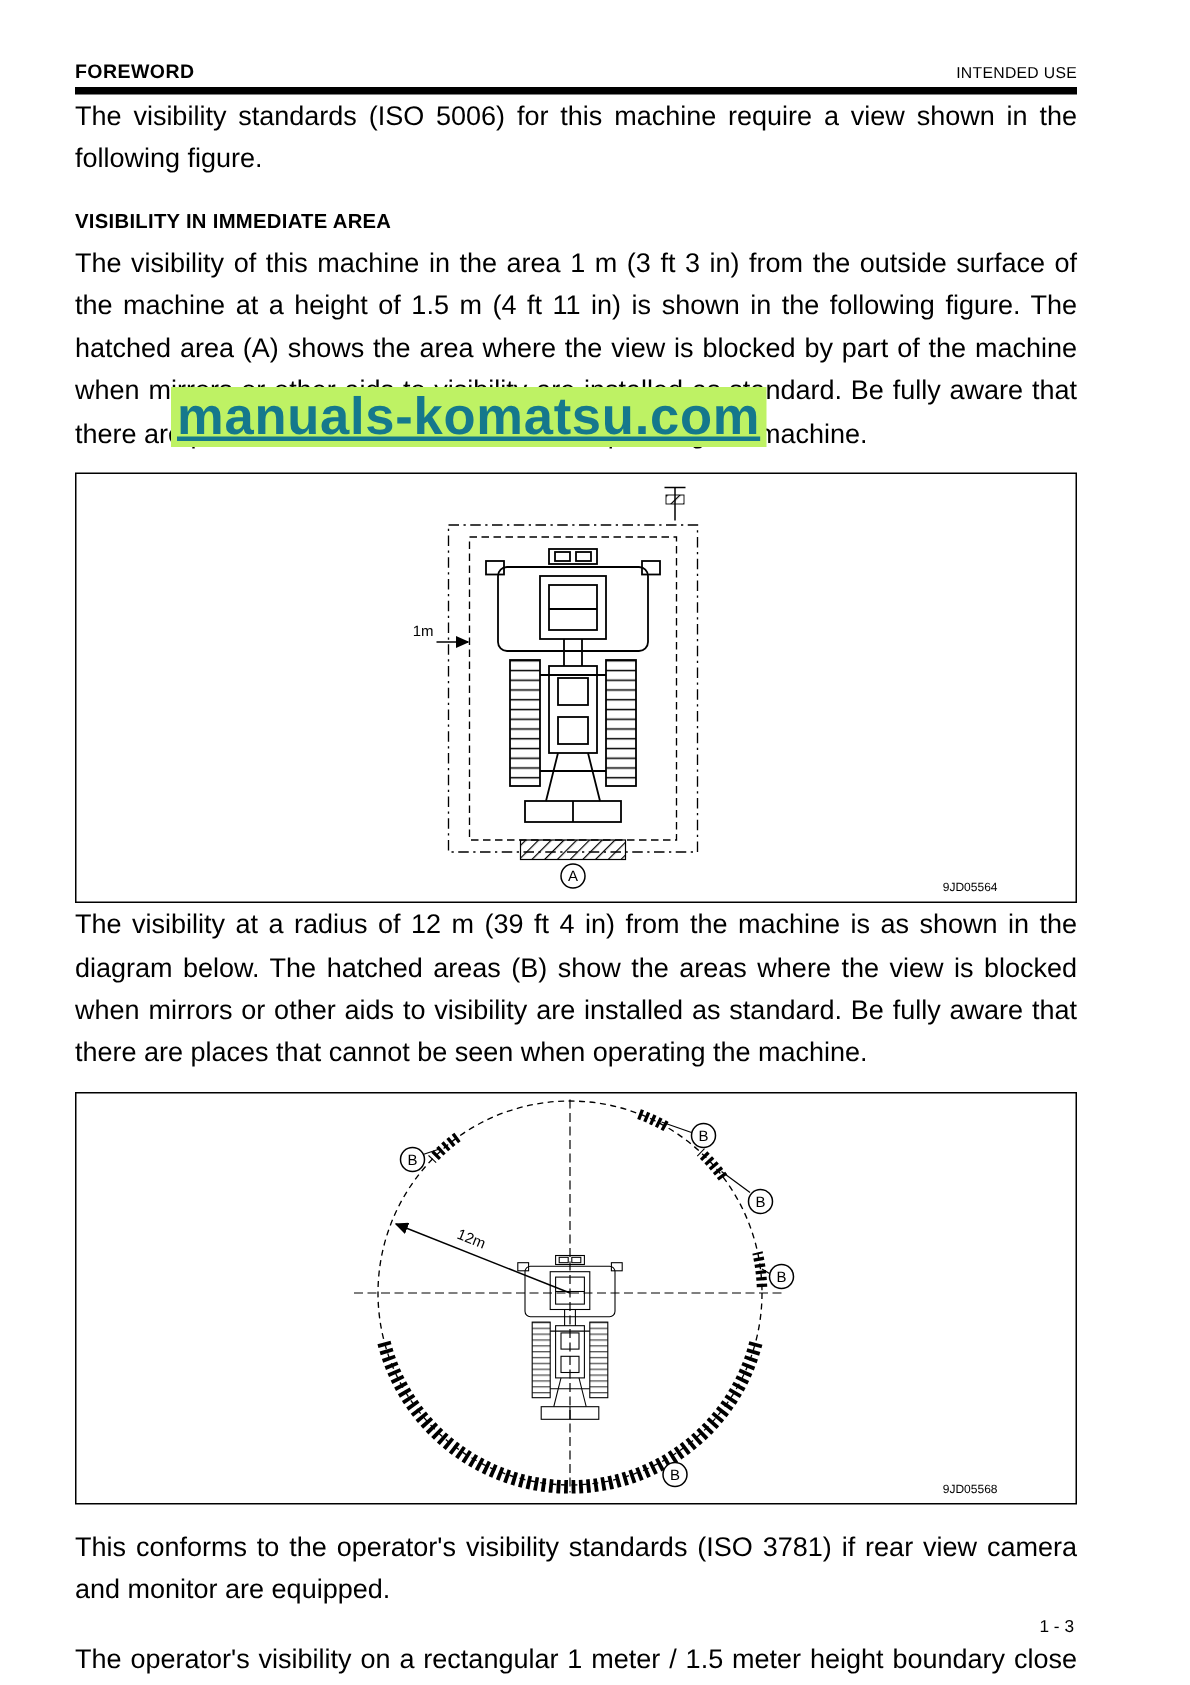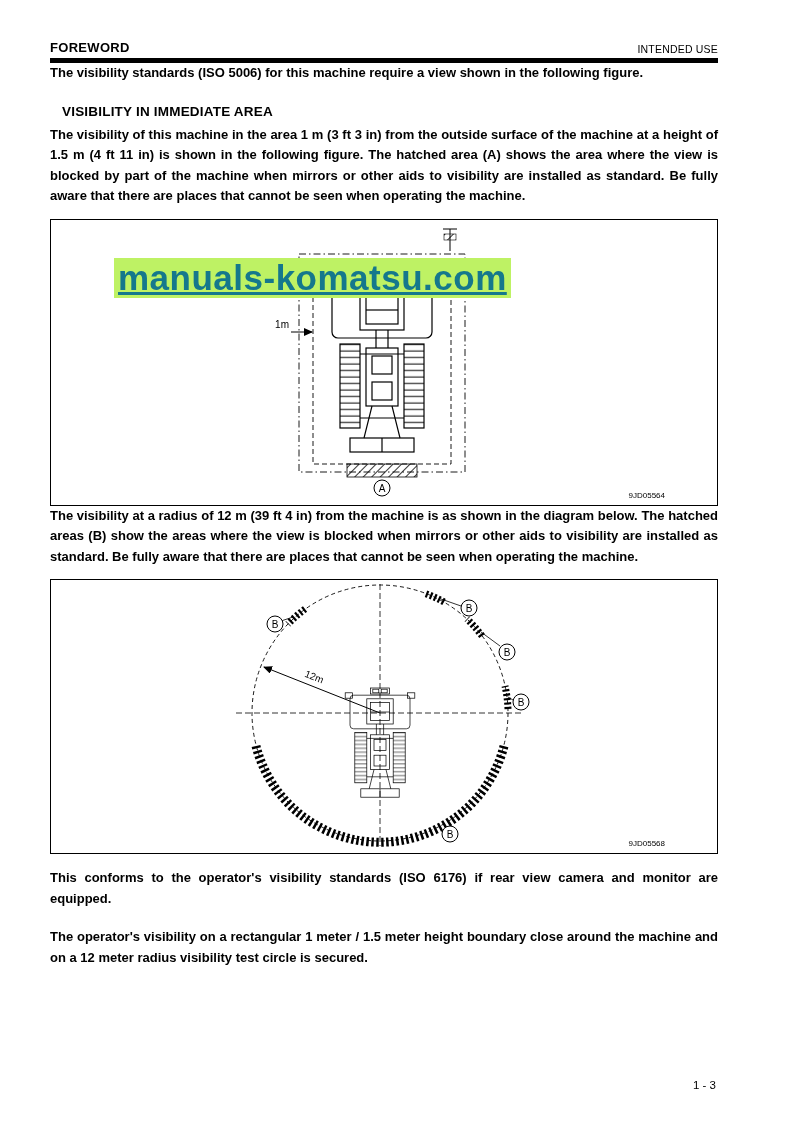--- a/index.html
+++ b/index.html
@@ -7,22 +7,22 @@
   body { font-family: "Liberation Sans", sans-serif; color: #000; }
   .page { position: relative; width: 793px; height: 1123px; background: #fff; overflow: hidden; }
   .content { padding: 40px 75px 0 50px; }
 
   .page-header { display: flex; justify-content: space-between; align-items: flex-end; }
   .page-header .hl { font-size: 13px; font-weight: bold; letter-spacing: 0.3px; }
   .page-header .hr { font-size: 10.5px; font-weight: normal; letter-spacing: 0.2px; }
   .header-rule { height: 5px; background: #000; margin-top: 3px; }
 
   h1.doc-title { font-size: 17px; font-weight: bold; margin: 34px 0 7px 0; letter-spacing: 0.2px; }
-  h2.doc-sub { font-size: 13.5px; font-weight: bold; margin: 20px 0 6px 12px; letter-spacing: 0.2px; }
-  p.body-text { font-size: 13px; line-height: 1.58; text-align: justify; font-weight: bold; }
+  h2.doc-sub { font-size: 13.5px; font-weight: bold; margin: 20px 0 6px 0; letter-spacing: 0.2px; }
+  p.body-text { font-size: 18px; line-height: 1.58; text-align: justify; }
   p.body-text + p.body-text { margin-top: 18px; }
 
   .figure { border: 1px solid #000; margin-top: 12px; background: #fff; }
   .figure svg { display: block; }
   svg text { font-family: "Liberation Sans", sans-serif; fill: #000; }
   .fig-code { font-size: 8px; }
   .callout-letter { font-size: 10px; }
   .dim-label { font-size: 10px; }
 
   .watermark {
@@ -164,21 +164,21 @@
           <g>
             <circle cx="399" cy="254" r="8" fill="#fff" stroke="#000" stroke-width="1"></circle>
             <text class="callout-letter" x="399" y="257.5" text-anchor="middle">B</text>
           </g>
         </g>
 
         <text class="fig-code" x="614" y="266" text-anchor="end">9JD05568</text>
       </svg>
     </div>
 
-    <p class="body-text" style="margin-top:14px">This conforms to the operator's visibility standards (ISO 6176) if rear view camera and monitor are equipped.</p>
+    <p class="body-text" style="margin-top:14px">This conforms to the operator's visibility standards (ISO 3781) if rear view camera and monitor are equipped.</p>
     <p class="body-text">The operator's visibility on a rectangular 1 meter / 1.5 meter height boundary close around the machine and on a 12 meter radius visibility test circle is secured.</p>
 
   </div>
 
   <div class="watermark" style="color: rgb(21, 120, 140);">manuals-komatsu.com</div>
 
   <div class="page-footer">
     <span>1 - 3</span>
   </div>
 </div>

